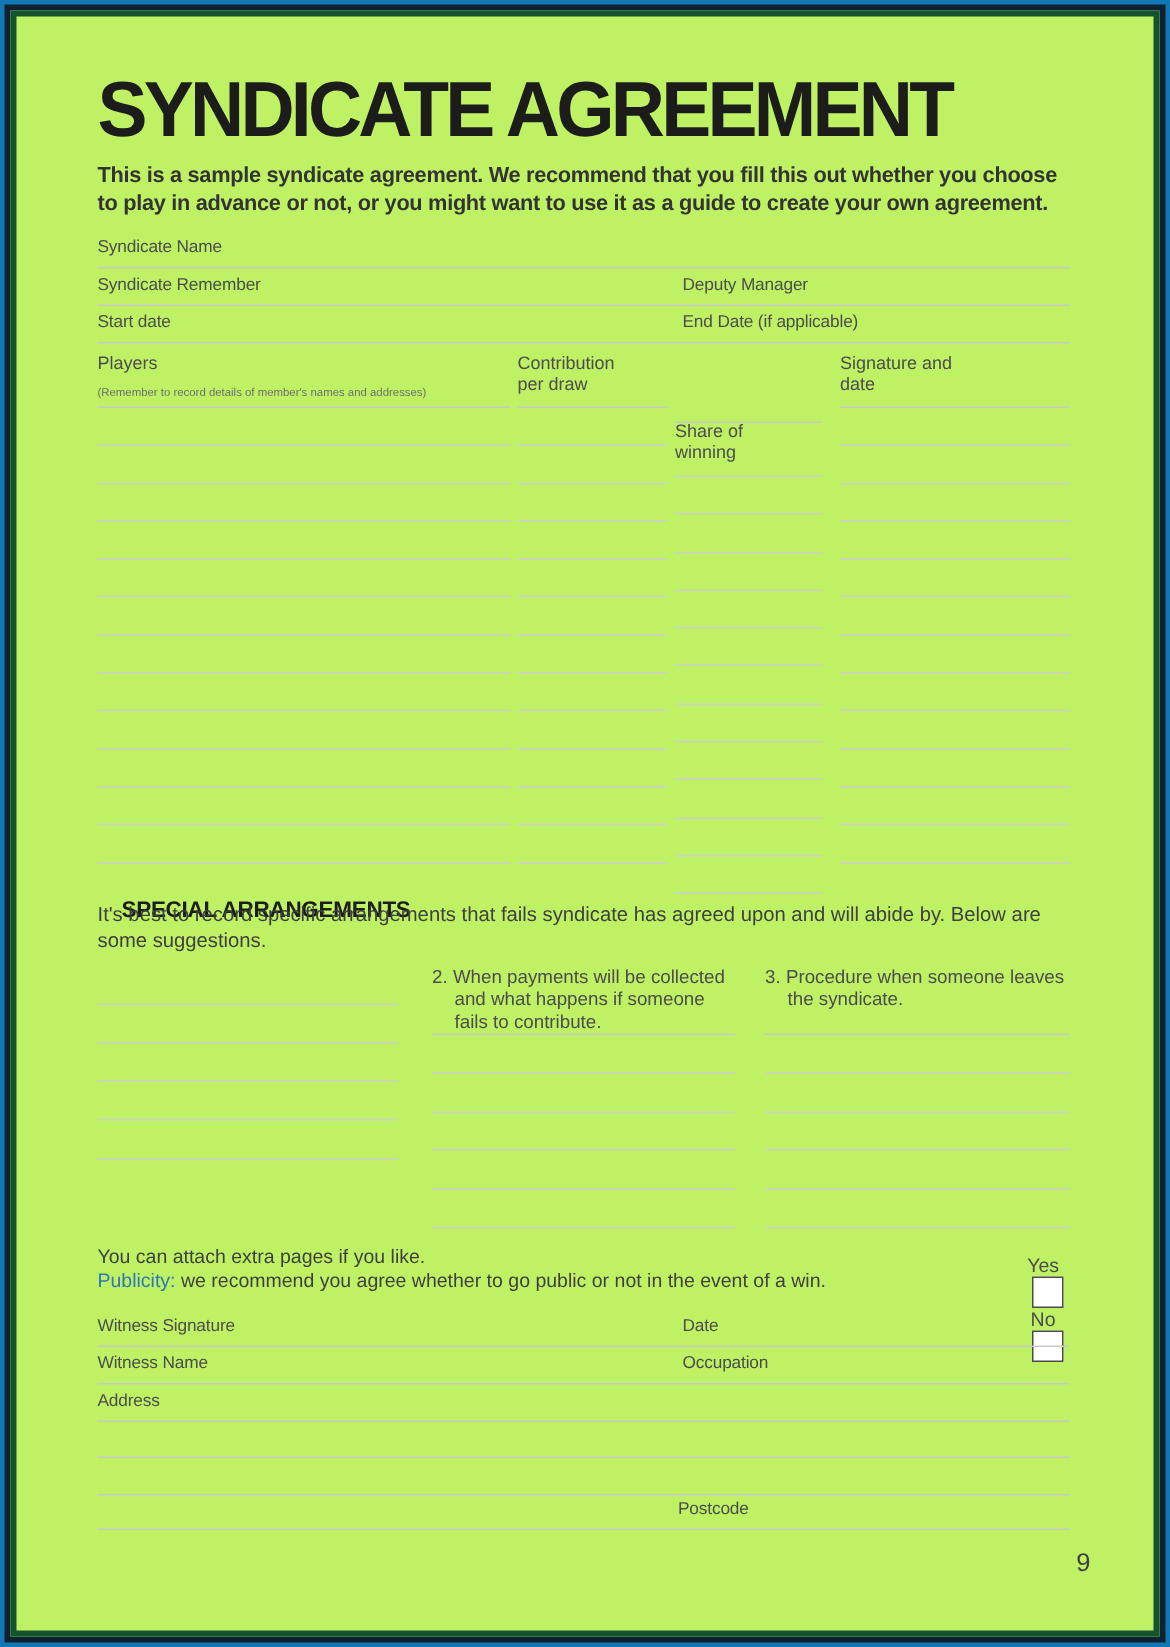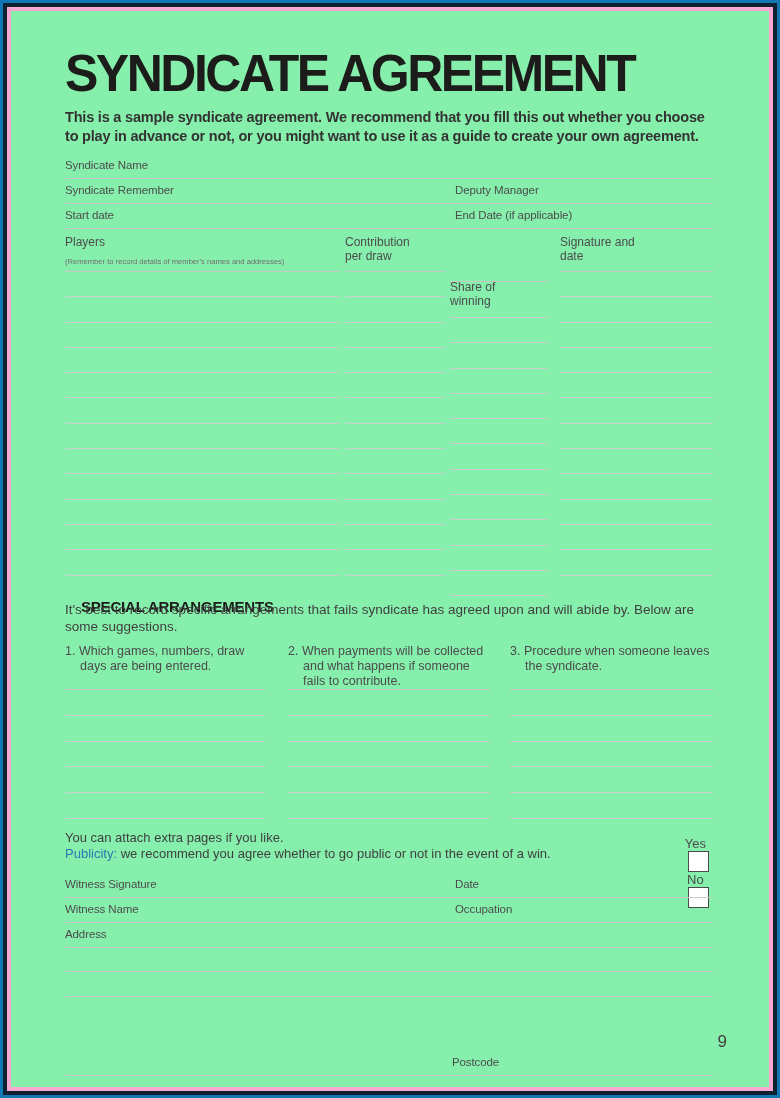--- a/index.html
+++ b/index.html
@@ -4,41 +4,41 @@
 <style>
   html,body{margin:0;padding:0;}
   body{
     width:780px;height:1098px;overflow:hidden;
     background:#ffffff;
     font-family:"Liberation Sans","DejaVu Sans",sans-serif;
     -webkit-font-smoothing:antialiased;
   }
   .frame-outer{width:780px;height:1098px;box-sizing:border-box;border:3px solid #1278b5;background:#1278b5;}
   .frame-mid{width:100%;height:100%;box-sizing:border-box;border:4px solid #0e2130;}
-  .frame-inner{width:100%;height:100%;box-sizing:border-box;border:4px solid #f9a8d4;background:#86efac;}
+  .frame-inner{width:100%;height:100%;box-sizing:border-box;border:4px solid #14532d;background:#bef264;}
   .content{position:relative;height:100%;box-sizing:border-box;margin:0 56px 0 54px;}
 
   
   .title{
     position:absolute;top:36px;left:0;margin:0;
     font-size:50px;line-height:1;font-weight:bold;letter-spacing:-2.5px;
     color:#1c1c1b;white-space:nowrap;transform:scaleY(1.04);transform-origin:top left;
   }
   .intro{
     position:absolute;top:97px;left:0;width:648px;margin:0;
     font-size:14.5px;line-height:19px;font-weight:bold;letter-spacing:-0.2px;color:#333332;
   }
 
   
   .frow{position:absolute;left:0;width:648px;height:20px;border-bottom:1px solid #c9c9c9;}
   .frow .lbl{position:absolute;top:1px;left:0;font-size:11.5px;color:#4c4c4c;letter-spacing:-0.1px;}
   .frow .lbl.second{left:390px;}
   .row-sn{top:147px;} .row-sm{top:172px;} .row-sd{top:197px;}
   .row-ws{top:866px;} .row-wn{top:891px;} .row-ad{top:916px;}
-  .row-pc{top:1044px;} .row-pc .lbl{left:387px;}
+  .row-pc{top:988px;} .row-pc .lbl{left:387px;}
 
   
   .ptable-head{position:absolute;top:225px;left:0;width:648px;height:36px;display:flex;}
   .ptable-head .hc{box-sizing:border-box;border-bottom:1px solid #c9c9c9;position:relative;font-size:12px;color:#4c4c4c;line-height:13.5px;}
   .c1{width:275px;margin-right:5px;}
   .c2{width:100px;margin-right:5px;}
   .c3{width:98px;margin-right:12px;margin-top:45px;}
   .c4{width:153px;}
   .hc .hlbl{display:block;max-width:80px;}
   .hc .note{position:absolute;bottom:3px;left:0;font-size:7.6px;color:#6e6e6e;white-space:nowrap;}
@@ -182,21 +182,20 @@
               <div class="cell c3"></div>
               <div class="cell c4"></div>
             </div>
           </div>
 
   <h2 class="sa-heading">SPECIAL ARRANGEMENTS</h2>
   <p class="sa-desc">It's best to record specific arrangements that fails syndicate has agreed upon and will abide by. Below are some suggestions.</p>
 
   <div class="sg-wrap">
     <div class="sg-col1">
-      <div class="sg-text"><span>1.</span> <span>Which games, numbers, draw days are being entered.</span></div>
       <div>
                 <div class="sg-line"></div>
                 <div class="sg-line"></div>
                 <div class="sg-line"></div>
                 <div class="sg-line"></div>
                 <div class="sg-line"></div>
               </div>
     </div>
     <div class="sg-col2">
       <div class="sg-text"><span>2.</span> <span>When payments will be collected and what happens if someone fails to contribute.</span></div>

